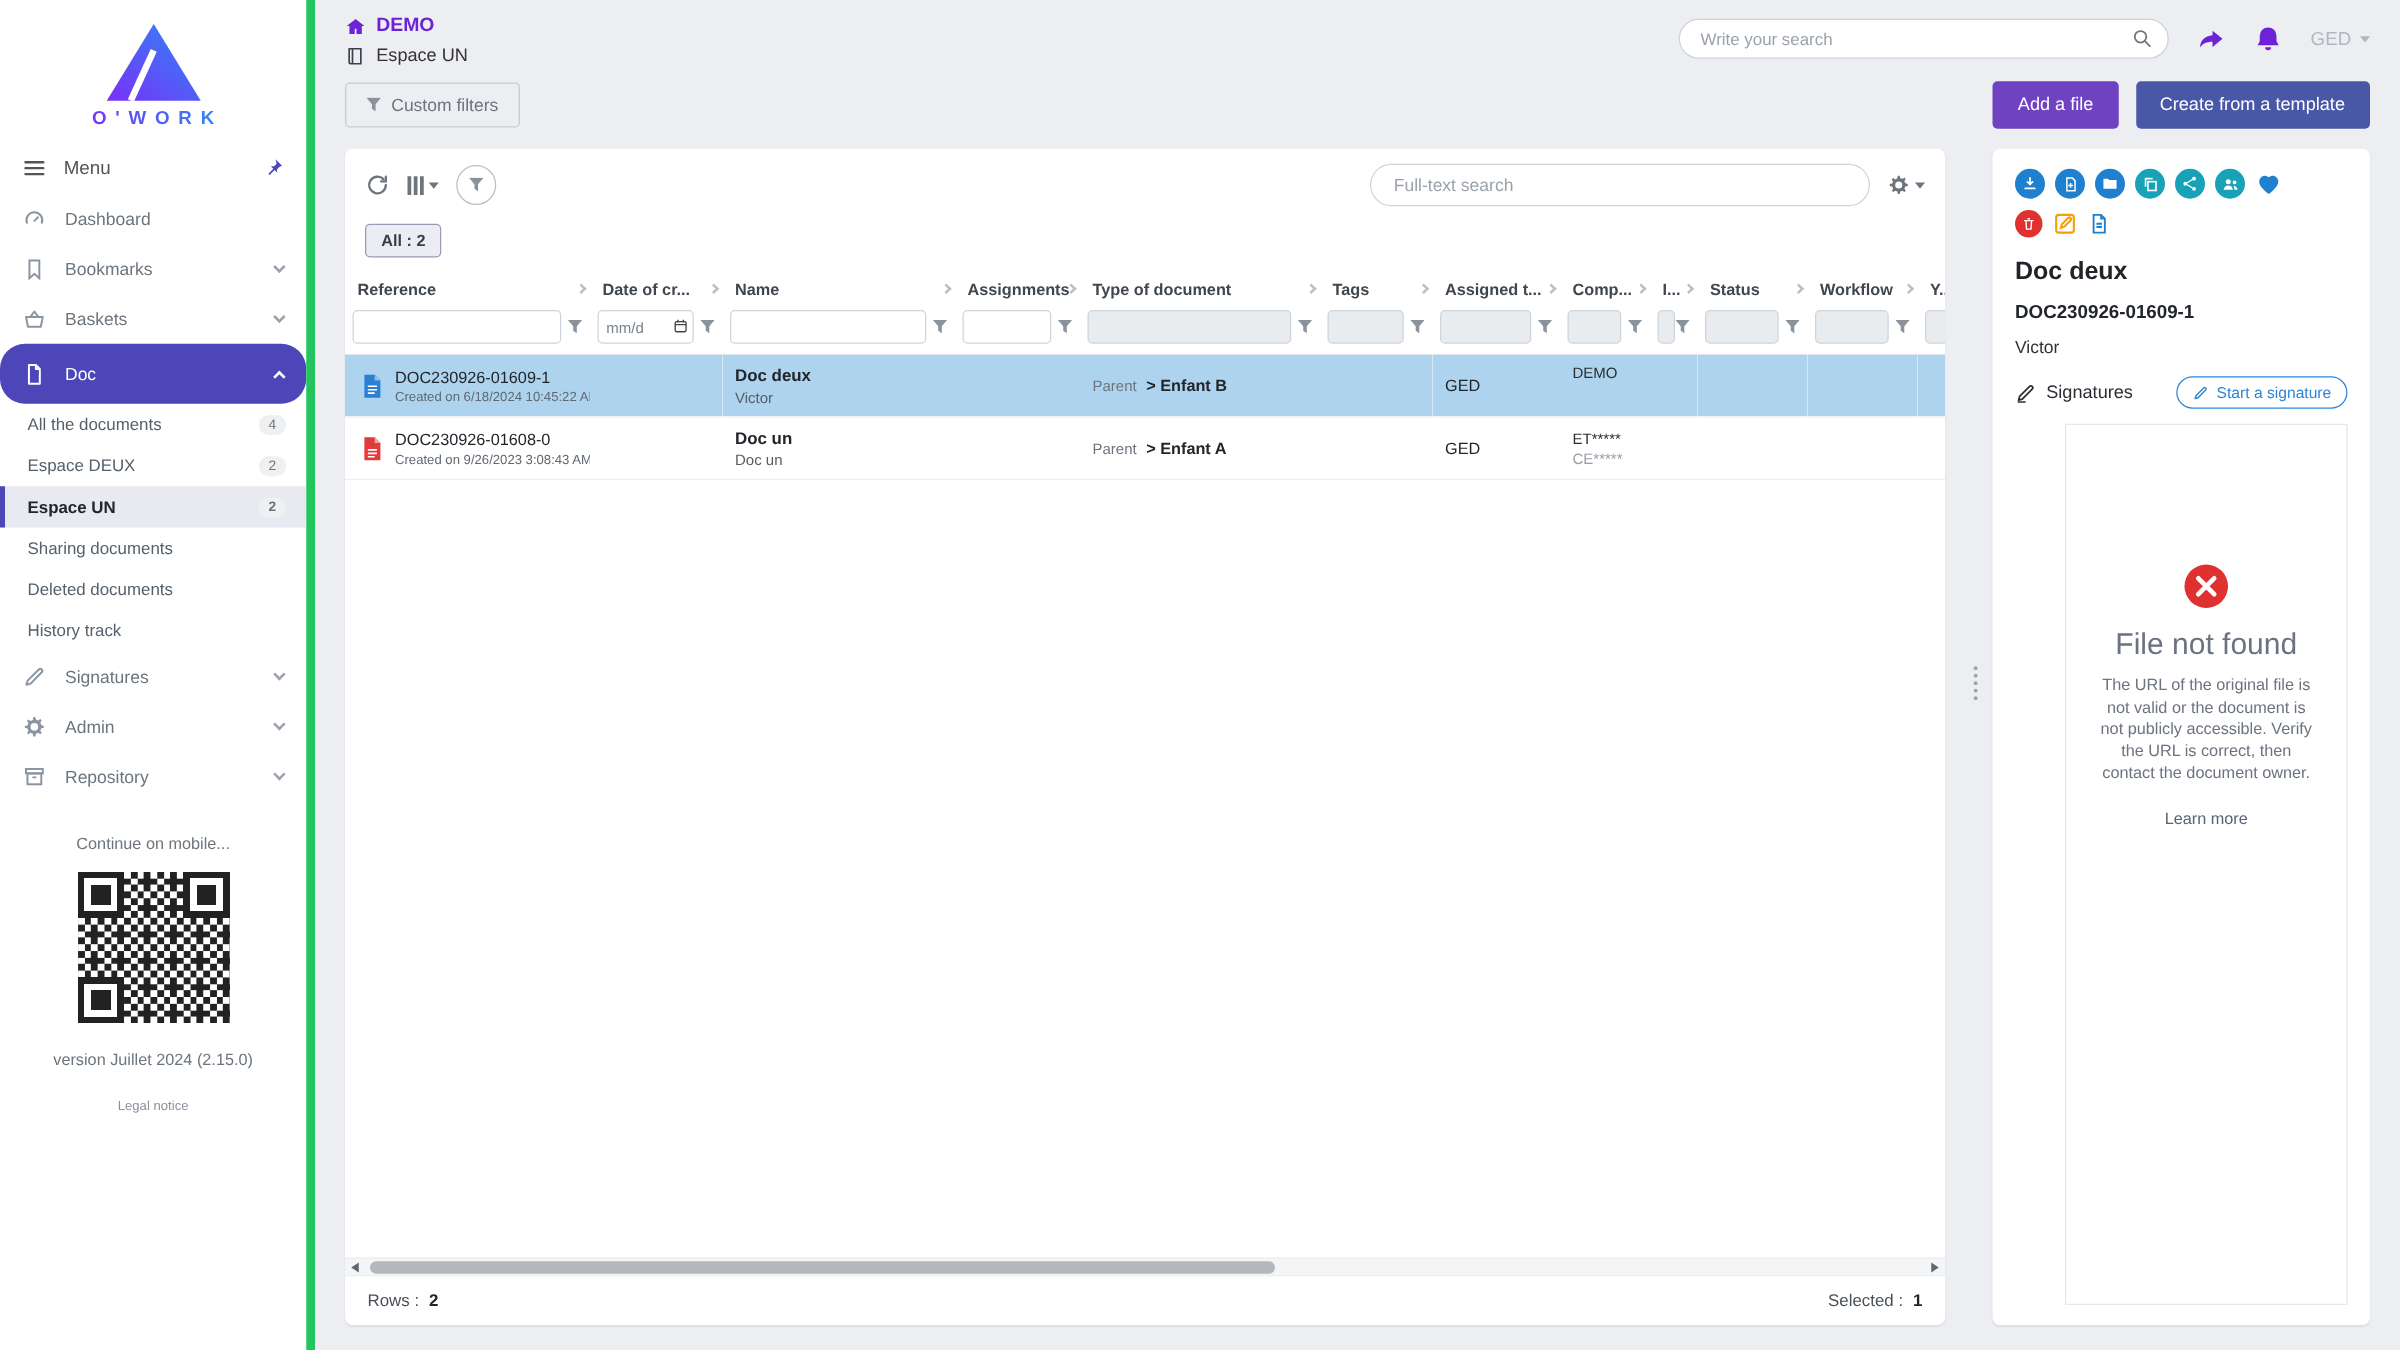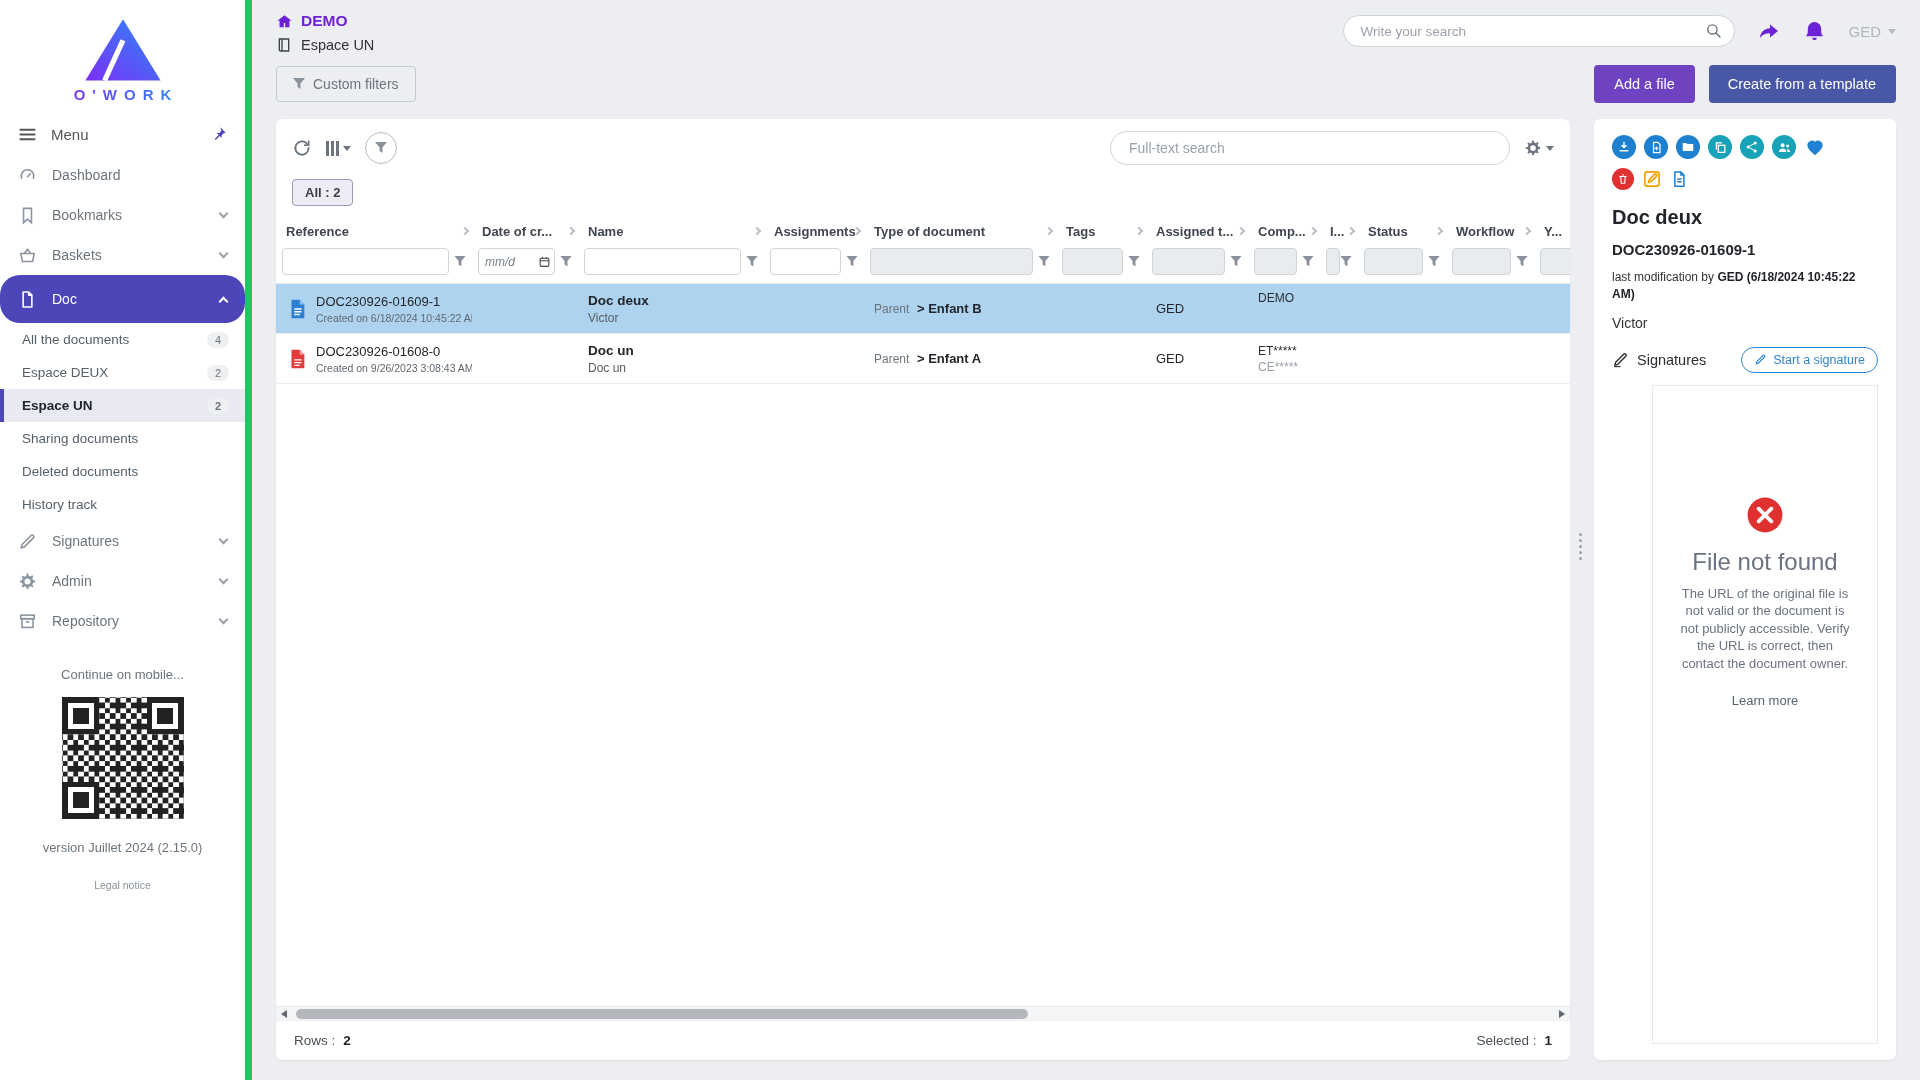--- a/index.html
+++ b/index.html
@@ -48,21 +48,21 @@
   .user-menu{display:flex;align-items:center;gap:7px;color:#b0b7bf;font-size:15px;font-weight:500;}
   .caret{width:0;height:0;border-left:4px solid transparent;border-right:4px solid transparent;border-top:5px solid currentColor;display:inline-block;}
 
   .actions-row{display:flex;align-items:center;margin-top:12px;}
   .btn-outline{display:flex;align-items:center;gap:8px;border:1px solid #c7cbd1;background:transparent;border-radius:4px;padding:9px 16px;font-size:14px;color:#6c757d;}
   .spacer{flex:1;}
   .btn-primary{border:none;border-radius:4px;padding:11px 20px;font-size:14.5px;color:#fff;}
   .btn-add{background:#6f42c1;margin-right:14px;}
   .btn-create{background:#4857a6;padding-left:19px;}
 
-  .content{flex:1;display:flex;gap:24px;margin-top:16px;padding-bottom:20px;min-height:0;}
+  .content{flex:1;display:flex;gap:38px;margin-top:16px;padding-bottom:20px;min-height:0;}
 
   
   .table-card{flex:1;background:#fff;border-radius:6px;box-shadow:0 1px 2px rgba(0,0,0,.07);display:flex;flex-direction:column;min-width:0;overflow:hidden;}
   .tbl-controls{display:flex;align-items:center;gap:14px;padding:12px 16px 8px;}
   .ctrl-ic{color:#6c757d;display:flex;align-items:center;gap:4px;}
   .cols-icon{display:flex;gap:2px;align-items:center;height:16px;}
   .cols-icon i{width:3px;height:15px;background:#6c757d;display:block;}
   .ctrl-circle{width:32px;height:32px;border:1px solid #b9bfc6;border-radius:50%;display:flex;align-items:center;justify-content:center;background:#fff;}
   .funnel{width:12px;height:12px;background:#8a929b;clip-path:polygon(0 0,100% 0,62% 45%,62% 92%,38% 75%,38% 45%);flex-shrink:0;}
   .ft-search{margin-left:auto;}
@@ -427,21 +427,21 @@
             </tr>
             <tr class="flt-row" data-interactable="false">
               <td>
                   <div class="flt">
                     <div class="fwrap"><input type="text" data-interactable="true" style=""></div>
                     <span class="funnel" data-interactable="true"></span>
                   </div>
                 </td>
               <td>
                   <div class="flt">
-                    <div class="fwrap"><input type="text" data-interactable="true" style="padding-right: 32px; font-style: italic;" placeholder="mm/d"><span class="cal" data-interactable="true"><svg width="13" height="13" viewBox="0 0 24 24" fill="none" stroke="#444" stroke-width="2">
+                    <div class="fwrap"><input type="text" data-interactable="true" style="padding-right: 32px;" placeholder="mm/d"><span class="cal" data-interactable="true"><svg width="13" height="13" viewBox="0 0 24 24" fill="none" stroke="#444" stroke-width="2">
                           <rect x="4" y="6" width="16" height="15" rx="2"></rect>
                           <path d="M4 10.5h16M8 3.5v4M16 3.5v4"></path>
                         </svg></span></div>
                     <span class="funnel" data-interactable="true"></span>
                   </div>
                 </td>
               <td>
                   <div class="flt">
                     <div class="fwrap"><input type="text" data-interactable="true" style=""></div>
                     <span class="funnel" data-interactable="true"></span>
@@ -669,24 +669,20 @@
           <span class="plain-ic" data-interactable="true">
               <svg width="18" height="18" viewBox="0 0 24 24" fill="none" stroke="#1f80d0" stroke-width="2">
                 <path d="M6.5 2.5h8l4 4v15h-12z"></path>
                 <path d="M14.5 2.5v4h4M9.5 12h6M9.5 15.5h6"></path>
               </svg>
             </span>
         </div>
 
         <h2 class="doc-title" data-interactable="false">Doc deux</h2>
         <div class="doc-ref" data-interactable="false">DOC230926-01609-1</div>
-        <div class="mod-line" data-interactable="false">
-          <span data-interactable="false">last modification by</span>
-          <b data-interactable="false">GED (6/18/2024 10:45:22 AM)</b>
-        </div>
         <div class="doc-author" data-interactable="false">Victor</div>
 
         <div class="sig-row" data-interactable="false">
           <div class="sig-left">
             <span data-interactable="false" style="display:flex;color:#2a2e33;">
               <svg width="17" height="17" viewBox="0 0 24 24" fill="none" stroke="currentColor" stroke-width="2" stroke-linejoin="round">
                   <path d="M4 20l1.2-4.2L16.5 4.5a2 2 0 0 1 2.9 2.9L8.2 18.8z"></path>
                   <path d="M3 22h9" stroke-width="1.6"></path>
                 </svg>
             </span>

